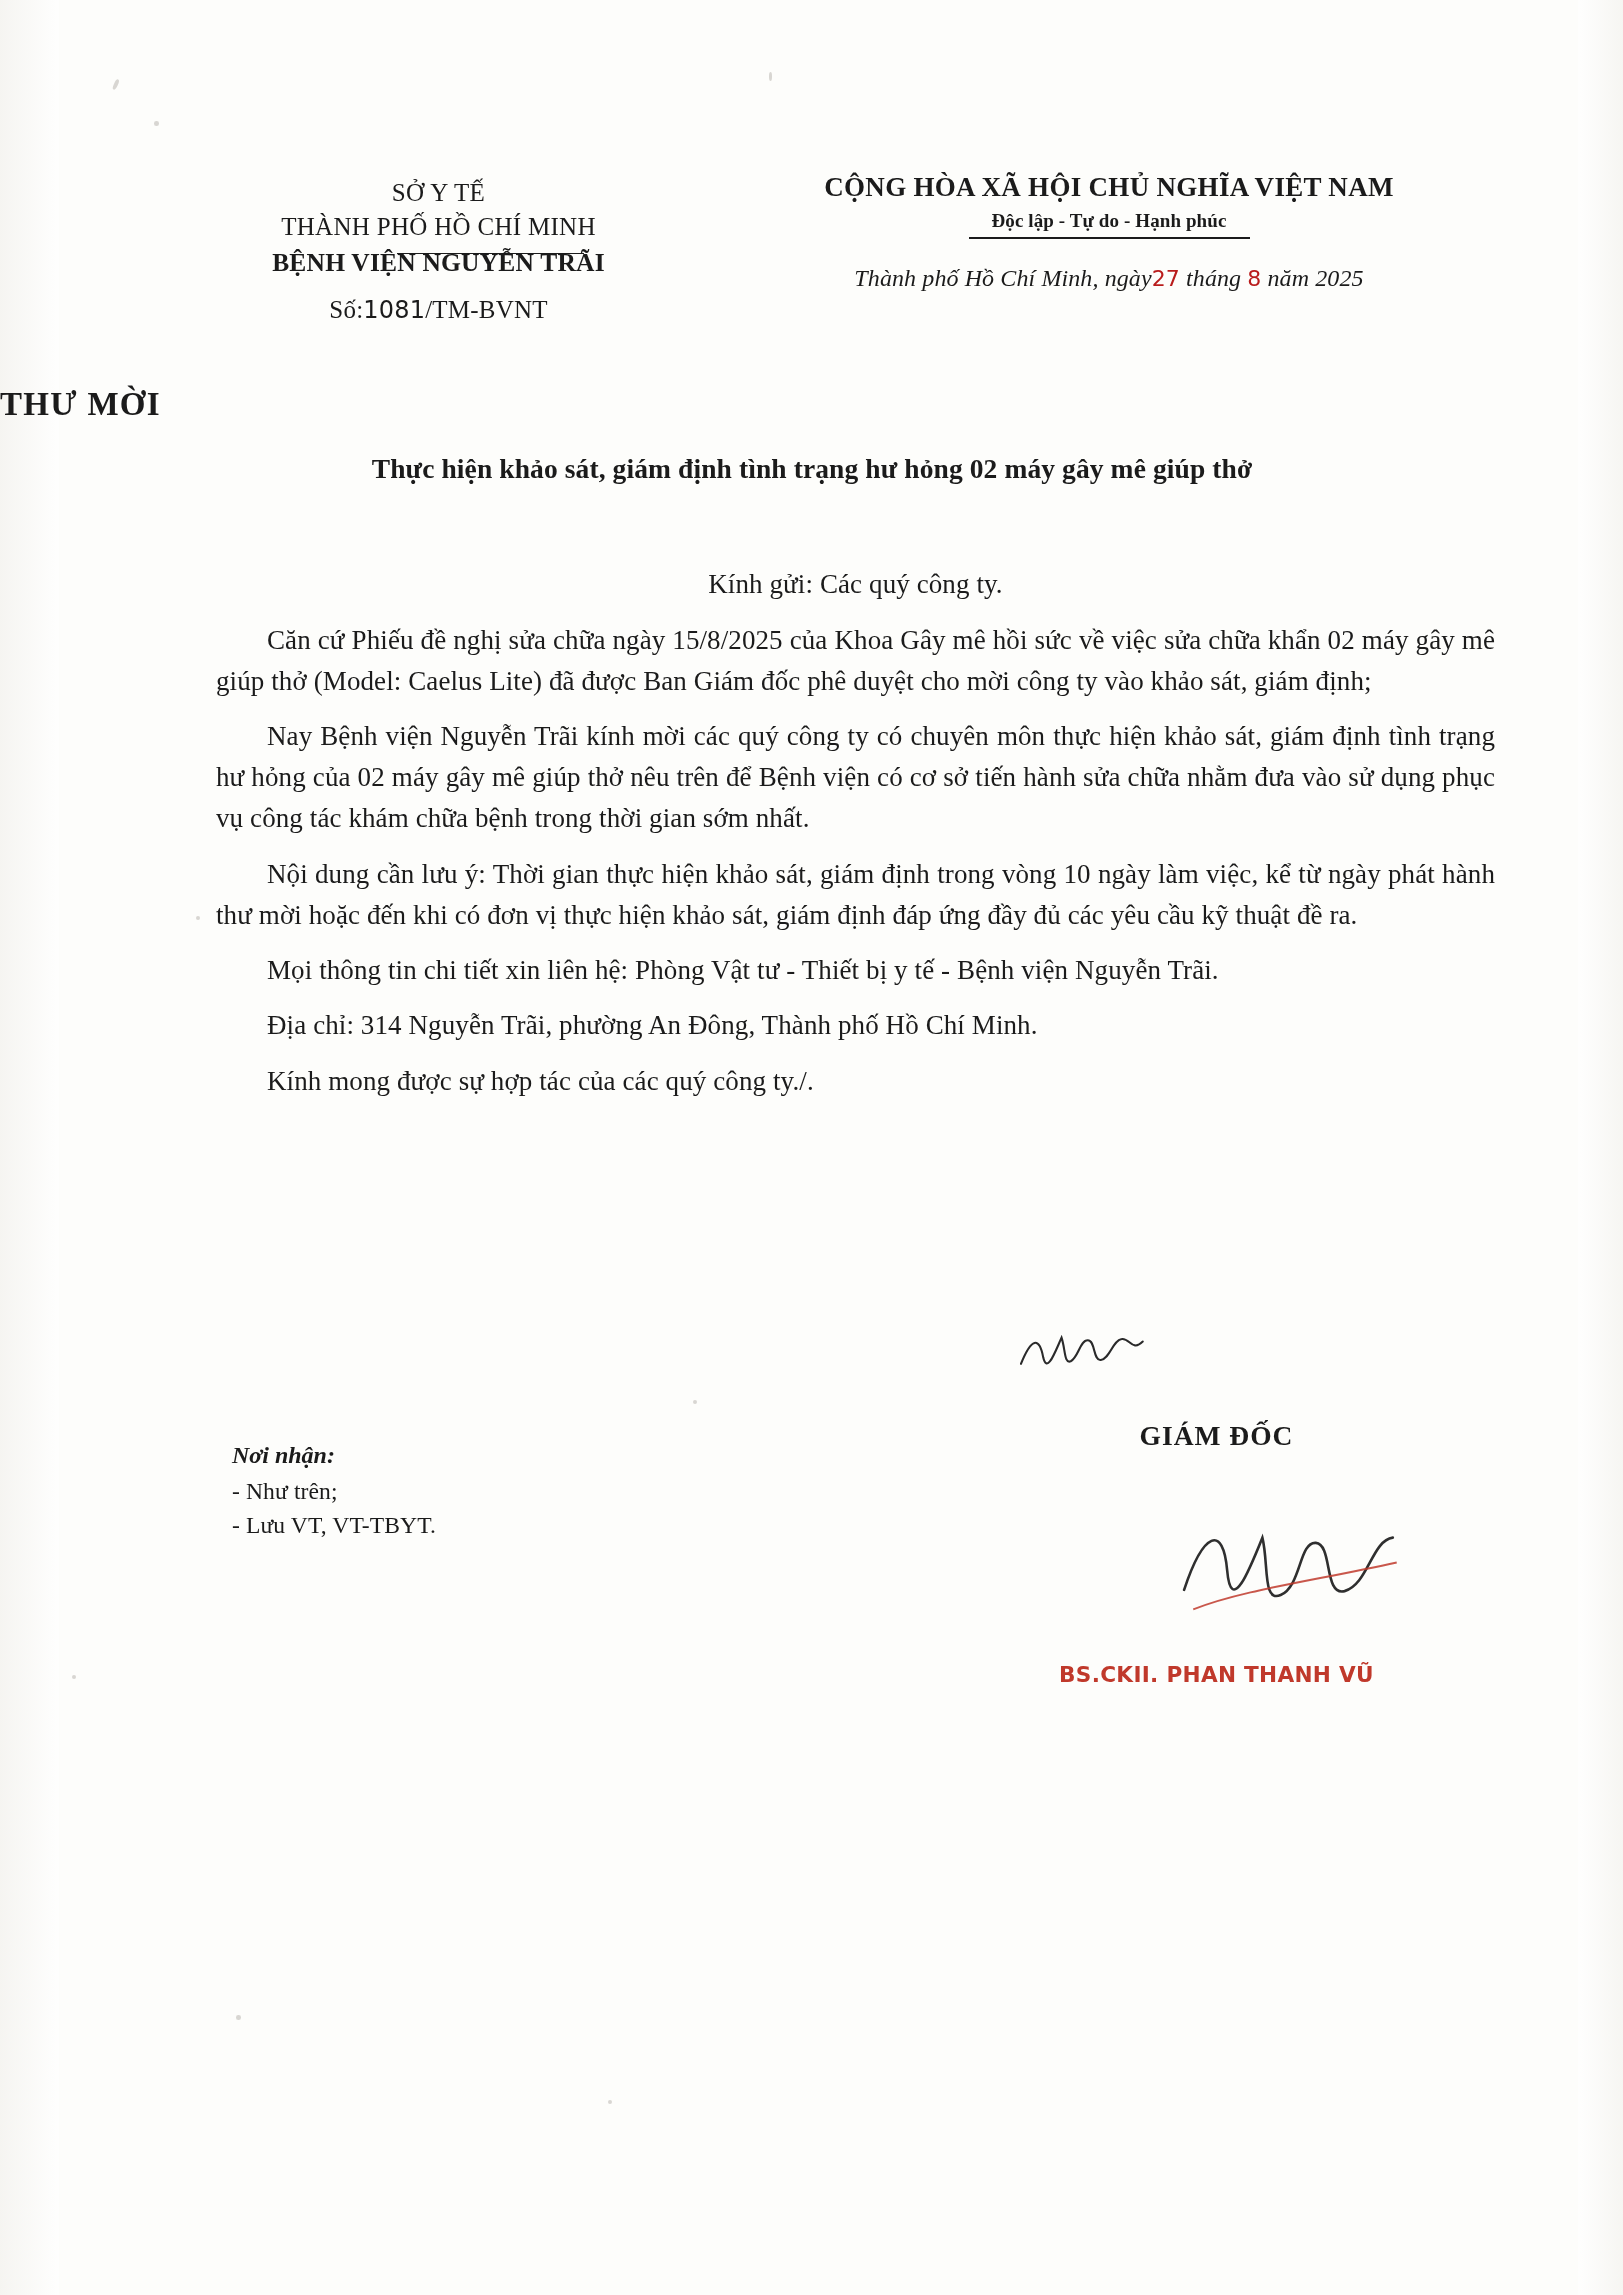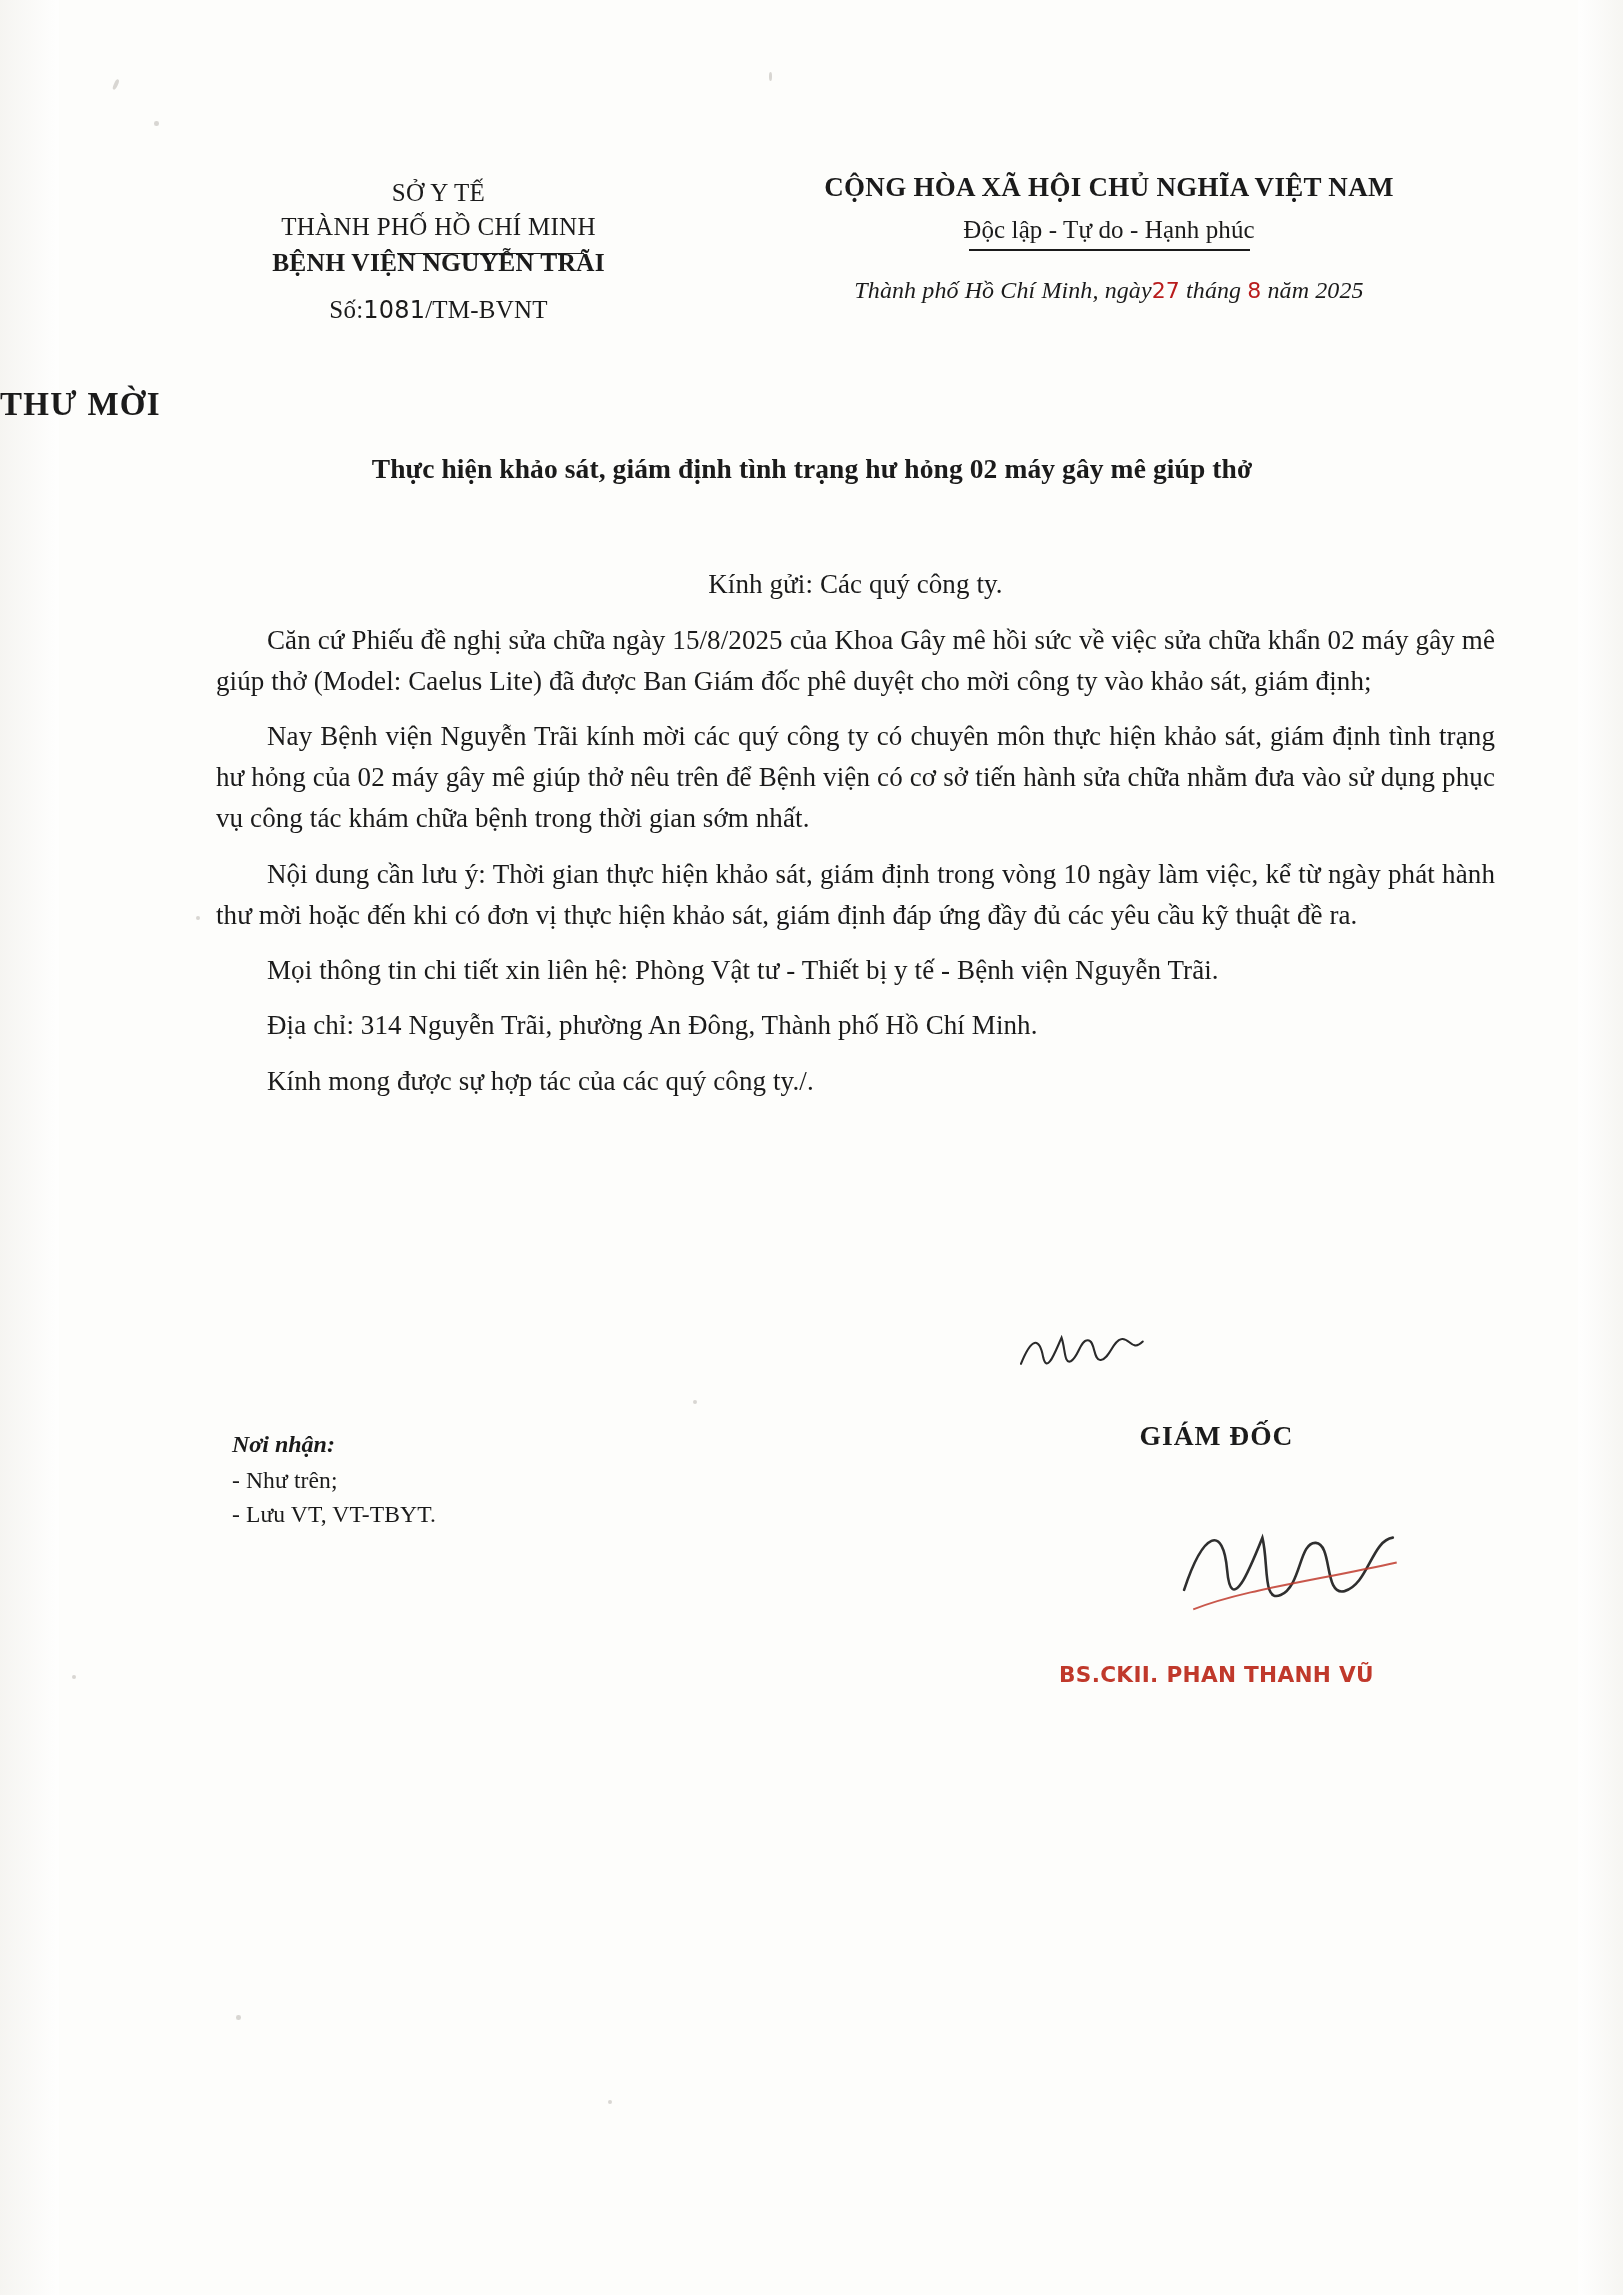--- a/index.html
+++ b/index.html
@@ -108,23 +108,23 @@
     top: -3.9px;
     width: 792px;
     text-align: center;
   }
   .nation-line1 {
     font-size: 27px;
     font-weight: bold;
     letter-spacing: 0.3px;
   }
   .nation-line2 {
-    font-size: 25px;
-    font-weight: normal;
-    margin-top: 13px;
+    font-size: 19px;
+    font-weight: bold;
+    margin-top: 7px;
     letter-spacing: 0.1px;
   }
   .nation-underline {
     width: 281px;
     height: 1.3px;
     background: #1b1b1b;
     margin: 5.2px auto 0 auto;
   }
   .date-line {
     font-size: 24px;
@@ -191,21 +191,21 @@
   .footer {
     position: absolute;
     top: 1426px;
     left: 0;
     width: 1624px;
     height: 458px;
   }
   .recipients {
     position: absolute;
     left: 232px;
-    top: 5px;
+    top: 16px;
     font-size: 23.6px;
   }
   .recipients .title {
     font-weight: bold;
     font-style: italic;
     font-size: 24px;
     margin-bottom: 9.2px;
   }
   .recipients .item {
     margin-bottom: 6.5px;

